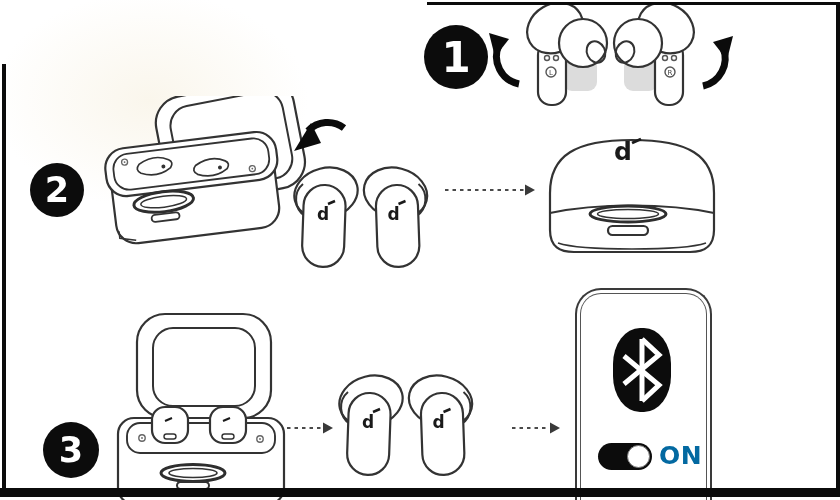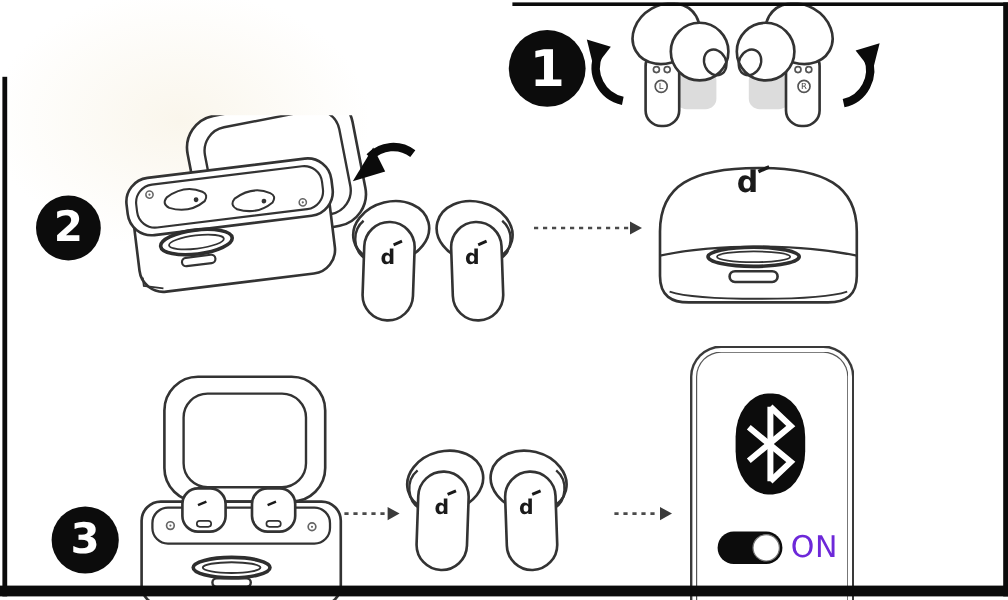--- a/index.html
+++ b/index.html
@@ -27,21 +27,21 @@
   .logo-txt{font-family:"DejaVu Sans","Liberation Sans",sans-serif;font-weight:bold;fill:#1a1a1a;}
   
   .phone{position:absolute;left:575px;top:288px;width:137px;height:215px;
     border:2.5px solid #3a3a3a;border-bottom:none;border-radius:26px 26px 0 0;background:#fff;box-sizing:border-box;}
   .phone-inner{position:absolute;left:3px;top:3px;right:3px;bottom:0;
     border:1.5px solid #555;border-bottom:none;border-radius:21px 21px 0 0;}
   .bt-wrap{position:absolute;left:34px;top:36px;width:62px;height:88px;}
   .toggle{position:absolute;left:21px;top:153px;width:54px;height:27px;background:#0c0c0c;border-radius:14px;}
   .knob{position:absolute;left:29px;top:2px;width:21px;height:21px;background:#fff;
     border:1px solid #777;border-radius:50%;}
-  .on-label{position:absolute;left:82px;top:151px;font-size:25px;font-weight:400;color:#6d28d9;letter-spacing:0.5px;}
+  .on-label{position:absolute;left:82px;top:151px;font-size:25px;font-weight:700;color:#0369a1;letter-spacing:0.5px;}
 </style>
 </head>
 <body>
 
 <div class="canvas">
   <div class="tint"></div>
 
   <div class="badge badge1">
     <span>1</span>
   </div>

